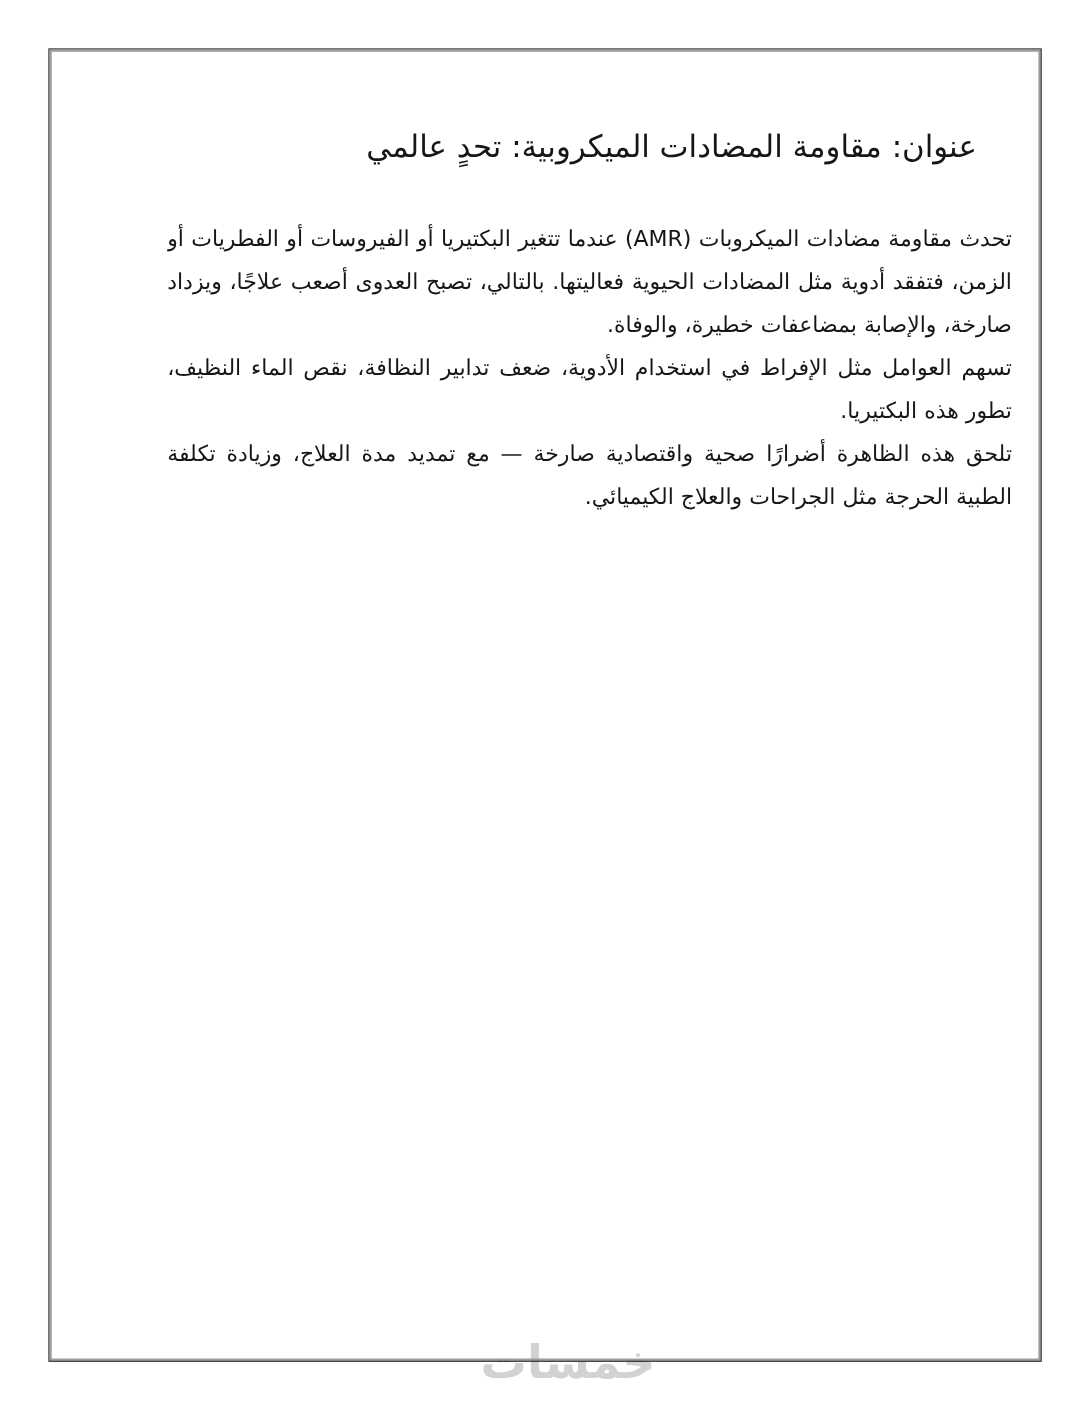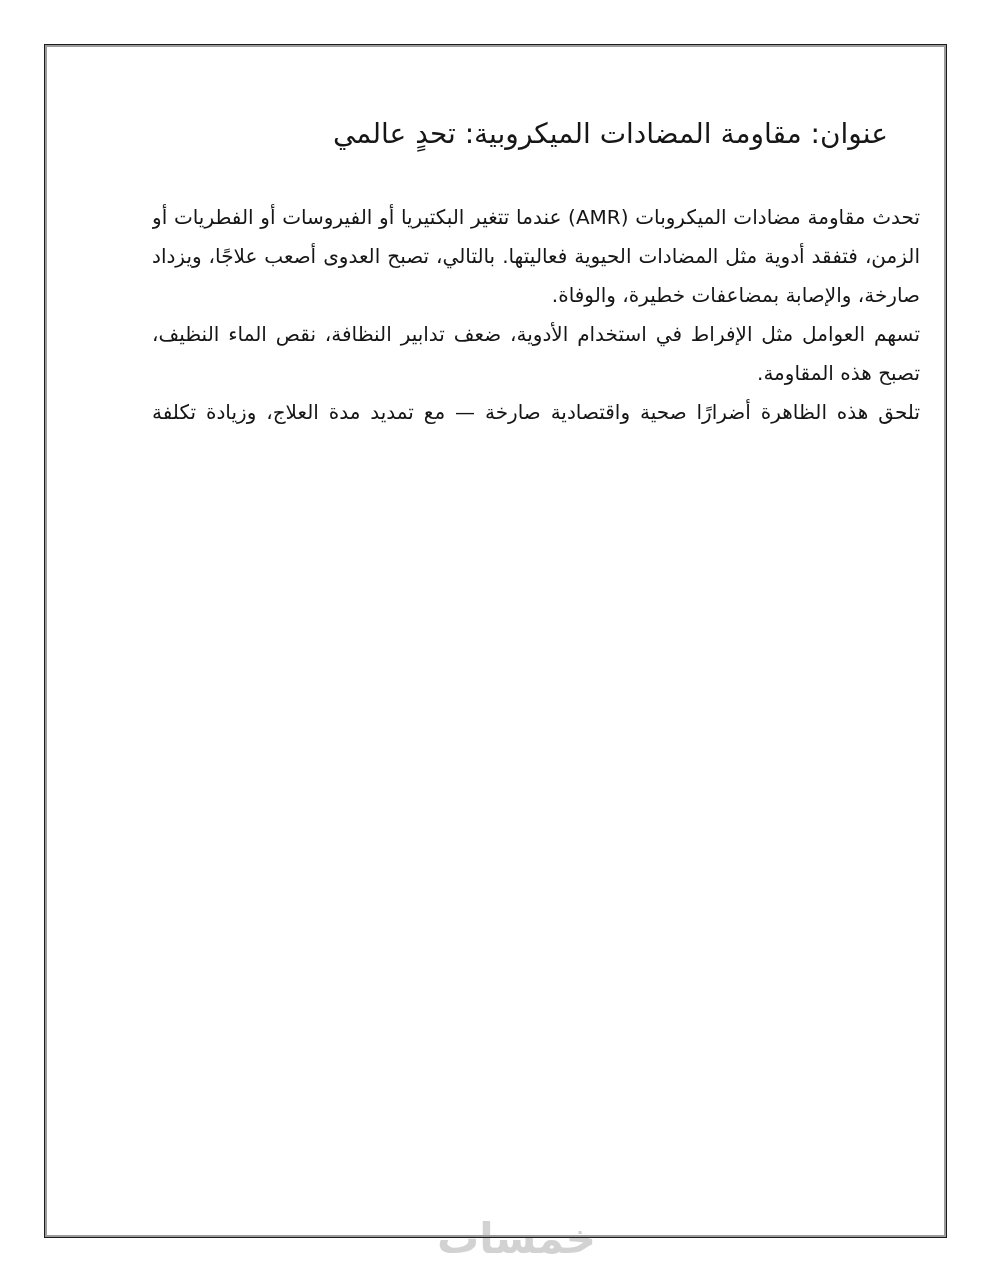--- a/index.html
+++ b/index.html
@@ -97,20 +97,21 @@
   <div class="doc-title">عنوان: مقاومة المضادات الميكروبية: تحدٍ عالمي</div>
 
   <div class="doc-body">
       <div class="paragraph">
         <div class="line">تحدث مقاومة مضادات الميكروبات (AMR) عندما تتغير البكتيريا أو الفيروسات أو الفطريات أو الطفيليات بمرور</div>
         <div class="line">الزمن، فتفقد أدوية مثل المضادات الحيوية فعاليتها. بالتالي، تصبح العدوى أصعب علاجًا، ويزداد احتمال انتشار</div>
         <div class="line last">صارخة، والإصابة بمضاعفات خطيرة، والوفاة.</div>
       </div>
       <div class="paragraph">
         <div class="line">تسهم العوامل مثل الإفراط في استخدام الأدوية، ضعف تدابير النظافة، نقص الماء النظيف، والعوامل البيئية في تسريع</div>
-        <div class="line last">تصبح هذه المقاومة.</div>
+        <div class="line last">تطور هذه البكتيريا.</div>
       </div>
       <div class="paragraph">
         <div class="line">تلحق هذه الظاهرة أضرارًا صحية واقتصادية صارخة — مع تمديد مدة العلاج، وزيادة تكلفة الأدوية، وتعطيل العمليات</div>
+        <div class="line last">الطبية الحرجة مثل الجراحات والعلاج الكيميائي.</div>
       </div>
     </div>
 
 </div>
 
 </body></html>

